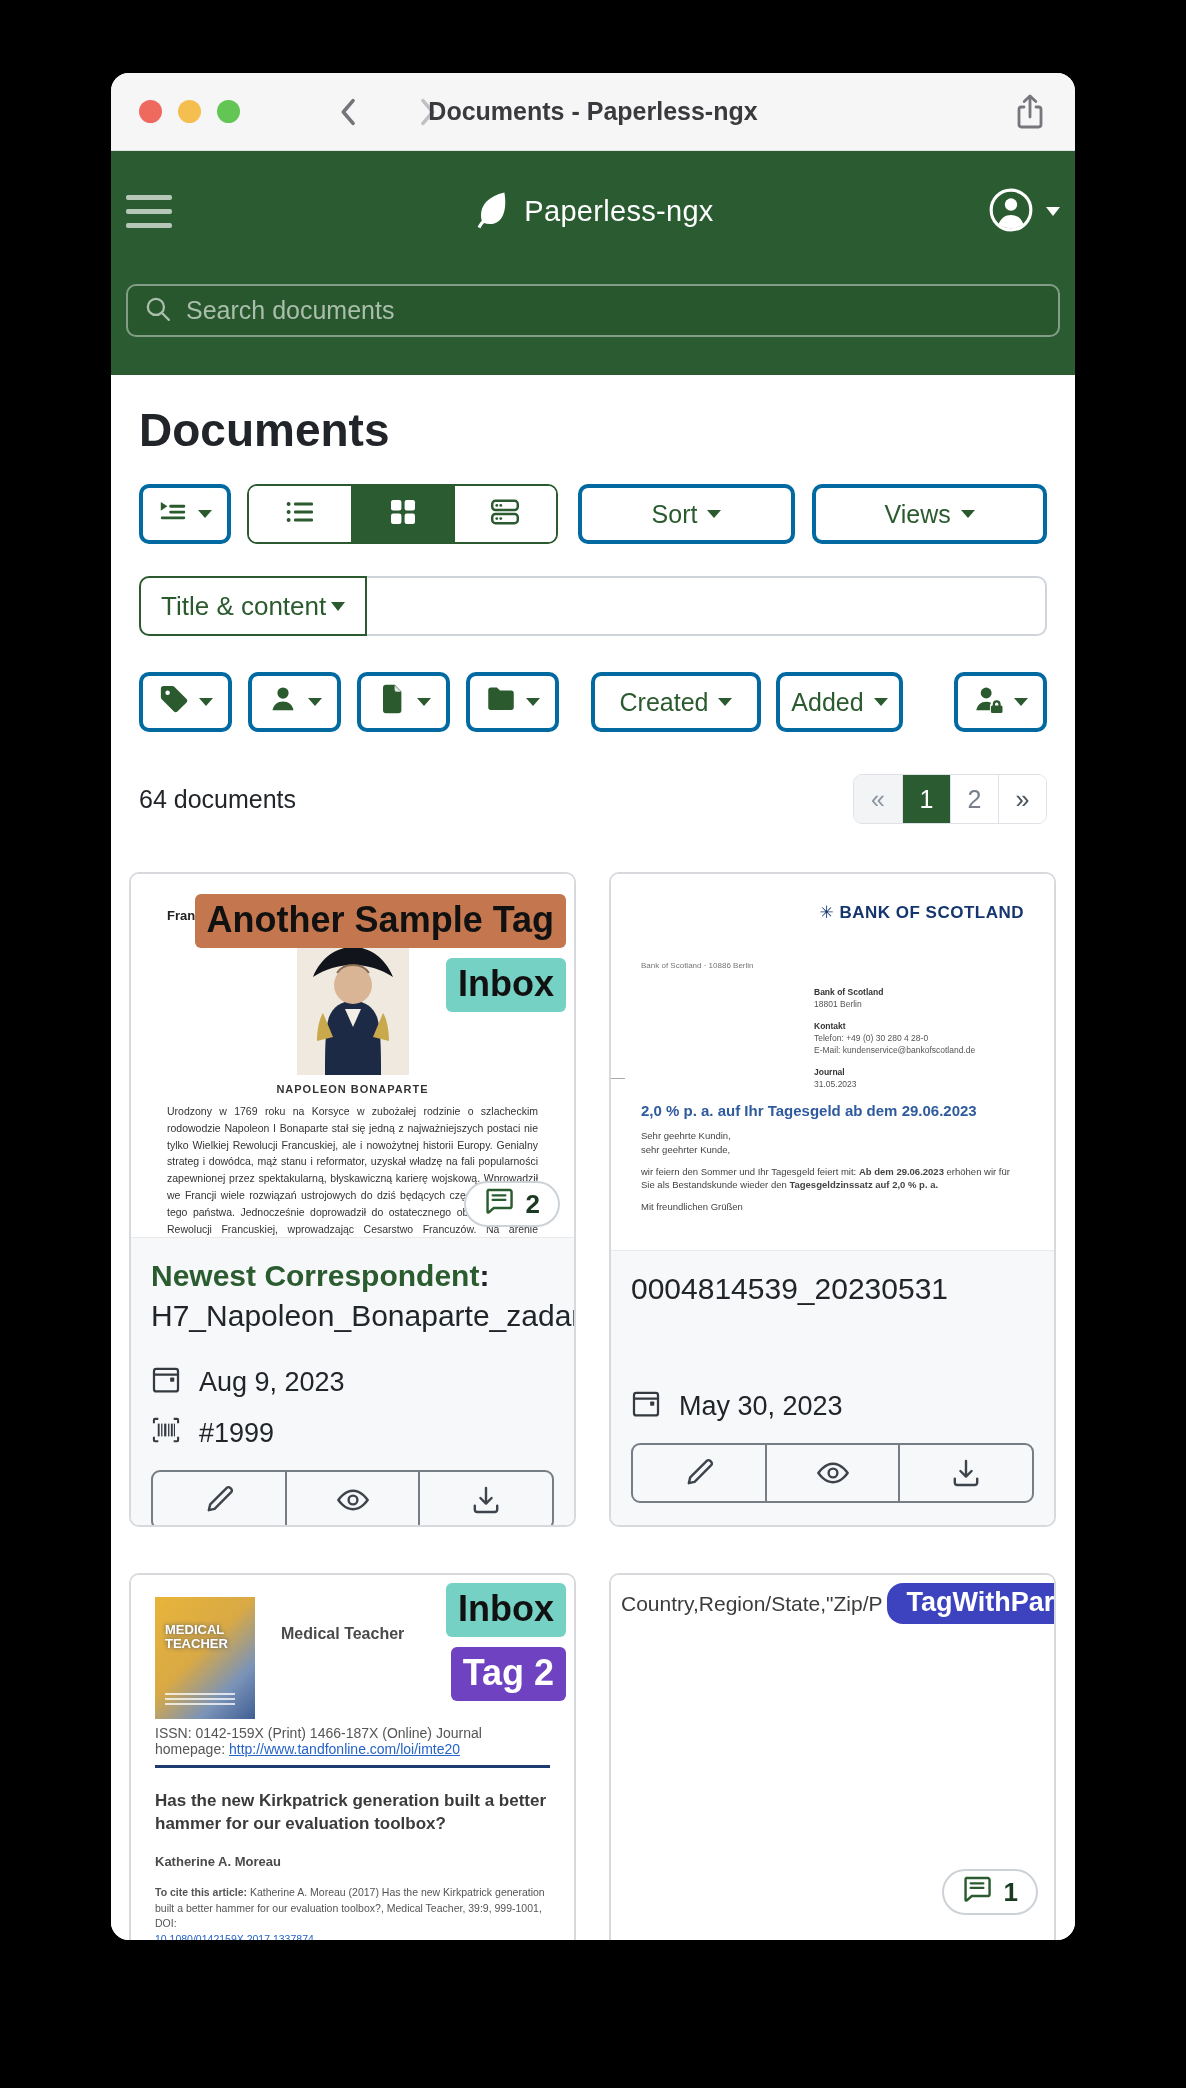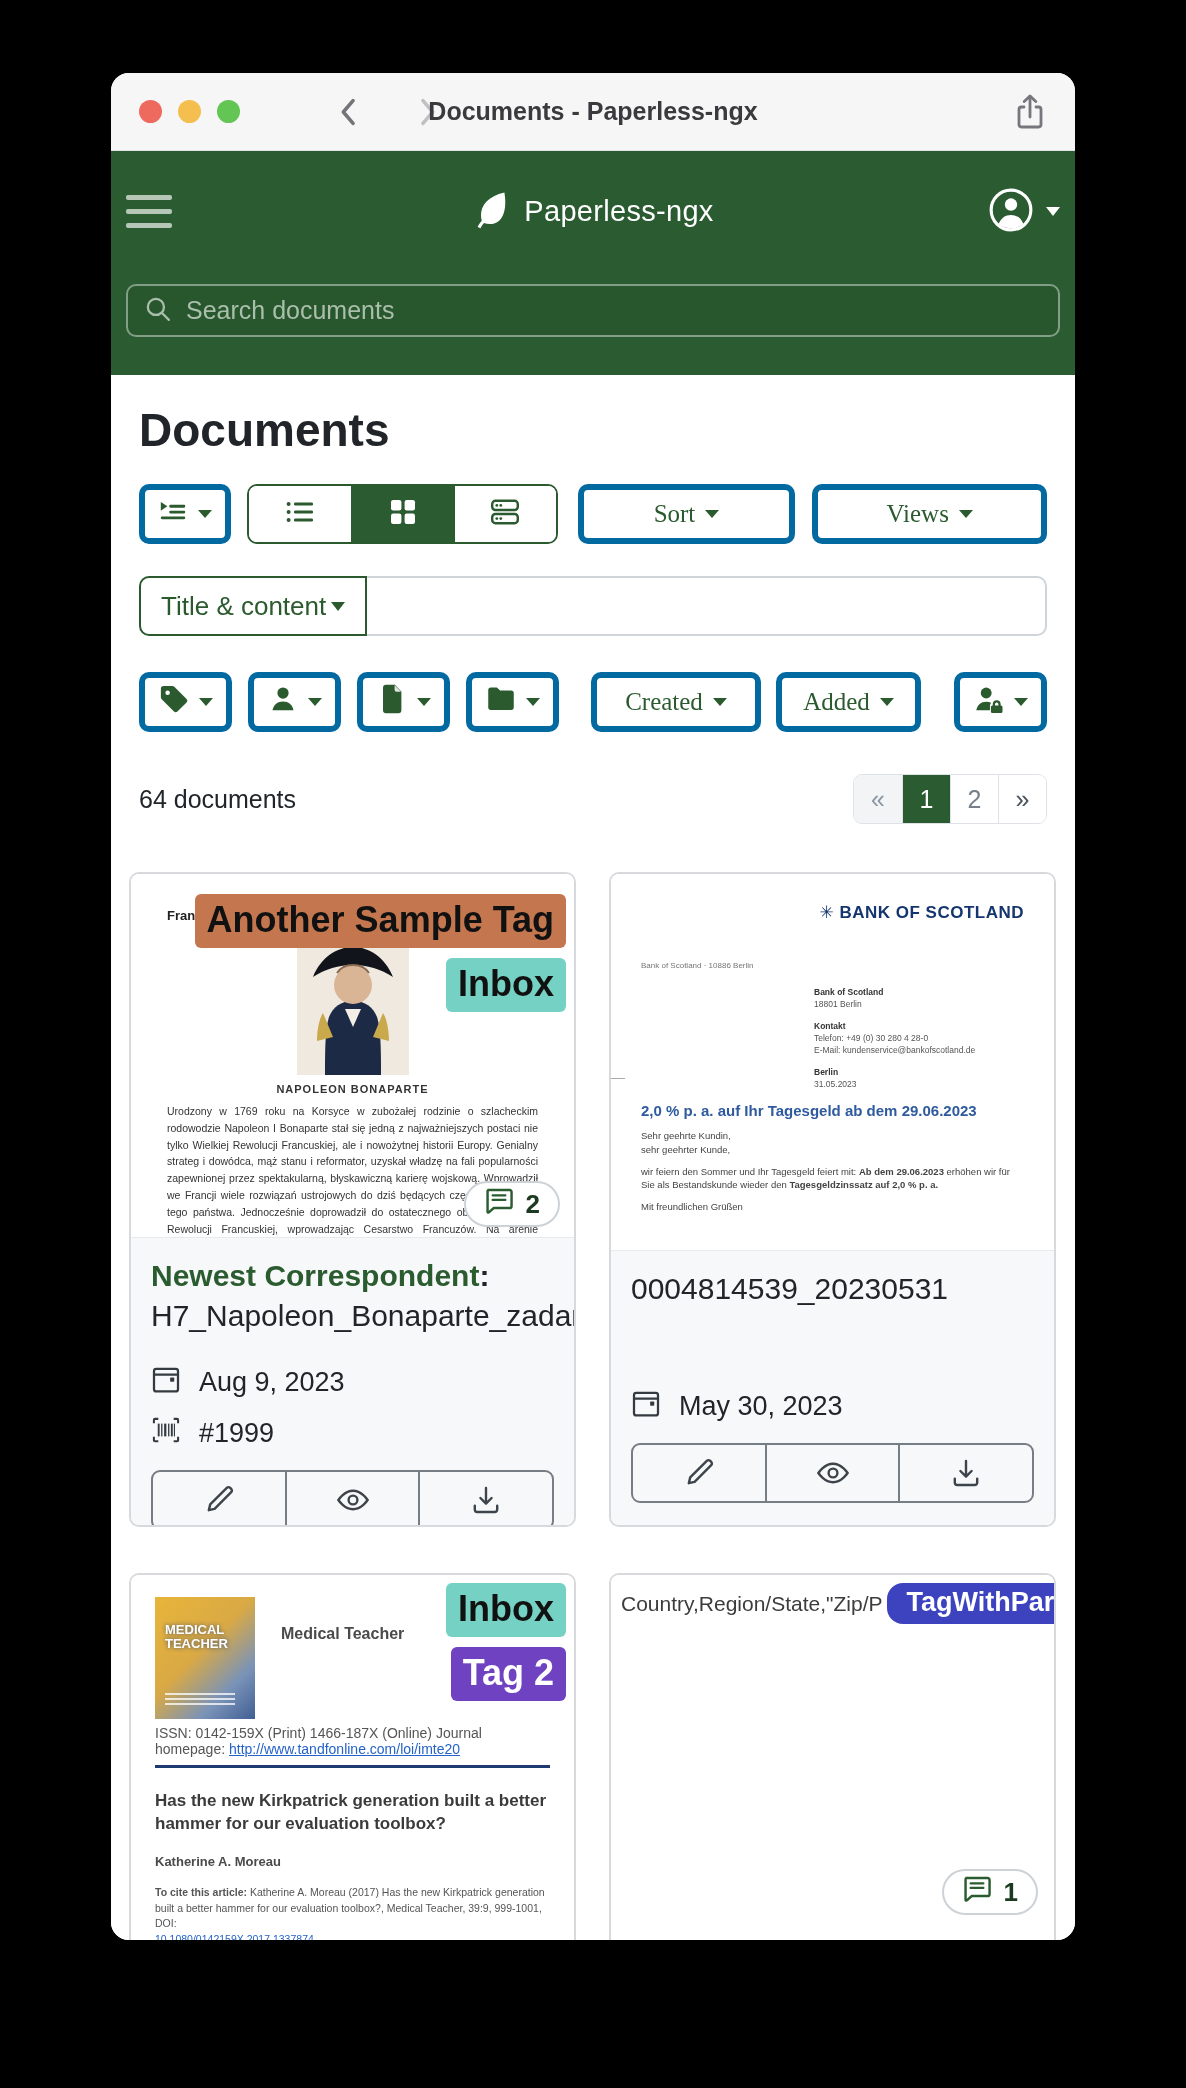--- a/index.html
+++ b/index.html
@@ -31,23 +31,23 @@
   .caret { width:0; height:0; border-left:7px solid transparent; border-right:7px solid transparent; border-top:9px solid currentColor; display:inline-block; }
   .account .caret { color:#fff; }
   .searchbar { margin-top:49px; height:53px; border:2px solid rgba(255,255,255,.42); border-radius:10px;
                background:rgba(0,0,0,.05); display:flex; align-items:center; padding:0 16px; gap:14px; }
   .searchbar input { flex:1; background:transparent; border:none; outline:none; font-size:25px; color:#e8efe8; font-family:inherit; }
   .searchbar input::placeholder { color:#aabfab; opacity:1; }
 
   
   .content { flex:1; background:#fff; padding:0 28px; overflow:hidden; }
   h1.page-title { margin-top:28px; font-size:46px; font-weight:600; color:#212529; line-height:54px; }
-  .btn { border:6px solid #0369a1; border-radius:10px; background:#fff; color:#2a5a2e;
+  .btn { border:4px solid #0369a1; border-radius:10px; background:#fff; color:#2a5a2e;
          display:flex; align-items:center; justify-content:center; gap:10px; height:60px; cursor:pointer;
-         font-size:25px; font-family:Liberation Serif, serif; }
+         font-size:25px; font-family:Liberation Sans, sans-serif; }
   .btn .caret { color:#2a5a2e; border-top-width:8px; border-left-width:7px; border-right-width:7px; }
 
   .toolbar { margin-top:27px; display:flex; align-items:center; }
   .sel-btn { width:92px; }
   .viewgroup { display:flex; margin-left:16px; border:2px solid #2a5a2e; border-radius:10px; overflow:hidden; height:60px; }
   .viewgroup .seg { width:103px; display:flex; align-items:center; justify-content:center; background:#fff; cursor:pointer; }
   .viewgroup .seg + .seg { border-left:2px solid #2a5a2e; }
   .viewgroup .seg.active { background:#2b5c31; }
   .sort-btn { width:219px; margin-left:20px; }
   .views-btn { width:236px; margin-left:17px; }
@@ -55,21 +55,21 @@
   .fieldrow { margin-top:32px; display:flex; height:60px; }
   .field-dd { border:2px solid #2a5a2e; border-radius:10px 0 0 10px; display:flex; align-items:center; gap:5px;
               padding:0 20px; color:#2a5a2e; font-size:26px; background:#fff; cursor:pointer; z-index:1; }
   .field-input { flex:1; border:2px solid #ced4da; border-left:none; border-radius:0 10px 10px 0; outline:none;
                  font-size:25px; padding:0 16px; font-family:inherit; color:#212529; }
 
   .filters { margin-top:36px; display:flex; align-items:center; }
   .icon-btn { width:93px; }
   .filters .icon-btn + .icon-btn { margin-left:16px; }
   .created-btn { width:170px; margin-left:32px; }
-  .added-btn { width:145px; margin-left:15px; }
+  .added-btn { width:127px; margin-left:15px; }
   .perm-btn { margin-left:auto; }
 
   .countrow { margin-top:42px; display:flex; align-items:center; justify-content:space-between; }
   .count-label { font-size:25px; color:#212529; }
   .pagination { display:flex; border:1px solid #dee2e6; border-radius:9px; overflow:hidden; height:50px; }
   .page-cell { min-width:48px; padding:0 14px; display:flex; align-items:center; justify-content:center;
                font-size:25px; border-left:1px solid #dee2e6; cursor:pointer; background:#fff; }
   .page-cell:first-child { border-left:none; }
   .page-cell.prev { background:#f3f4f6; color:#8d98a3; }
   .page-cell.active { background:#2b5c31; color:#fff; }
@@ -407,21 +407,21 @@
         <div class="card">
           <div class="preview bos-preview">
             <div class="bos-brand"><span>✳</span> <span>BANK OF SCOTLAND</span></div>
             <div class="bos-sender">Bank of Scotland · 10886 Berlin</div>
             <div class="bos-contact">
               <div class="b">Bank of Scotland</div>
               <div>18801 Berlin</div>
               <div class="b blk">Kontakt</div>
               <div>Telefon: +49 (0) 30 280 4 28-0</div>
               <div>E-Mail: kundenservice@bankofscotland.de</div>
-              <div class="b blk">Berlin</div>
+              <div class="b blk">Journal</div>
               <div>31.05.2023</div>
             </div>
             <div class="fold-mark"></div>
             <div class="bos-head">2,0 % p. a. auf Ihr Tagesgeld ab dem 29.06.2023</div>
             <div class="bos-body">
               <p style="margin-top:10px;"><span>Sehr geehrte Kundin,</span><br><span>sehr geehrter Kunde,</span></p>
               <p><span>wir feiern den Sommer und Ihr Tagesgeld feiert mit: </span><span class="b">Ab dem 29.06.2023</span><span> erhöhen wir für Sie als Bestandskunde wieder den </span><span class="b">Tagesgeldzinssatz auf 2,0 % p. a.</span></p>
               <p>Mit freundlichen Grüßen</p>
 
             </div>

